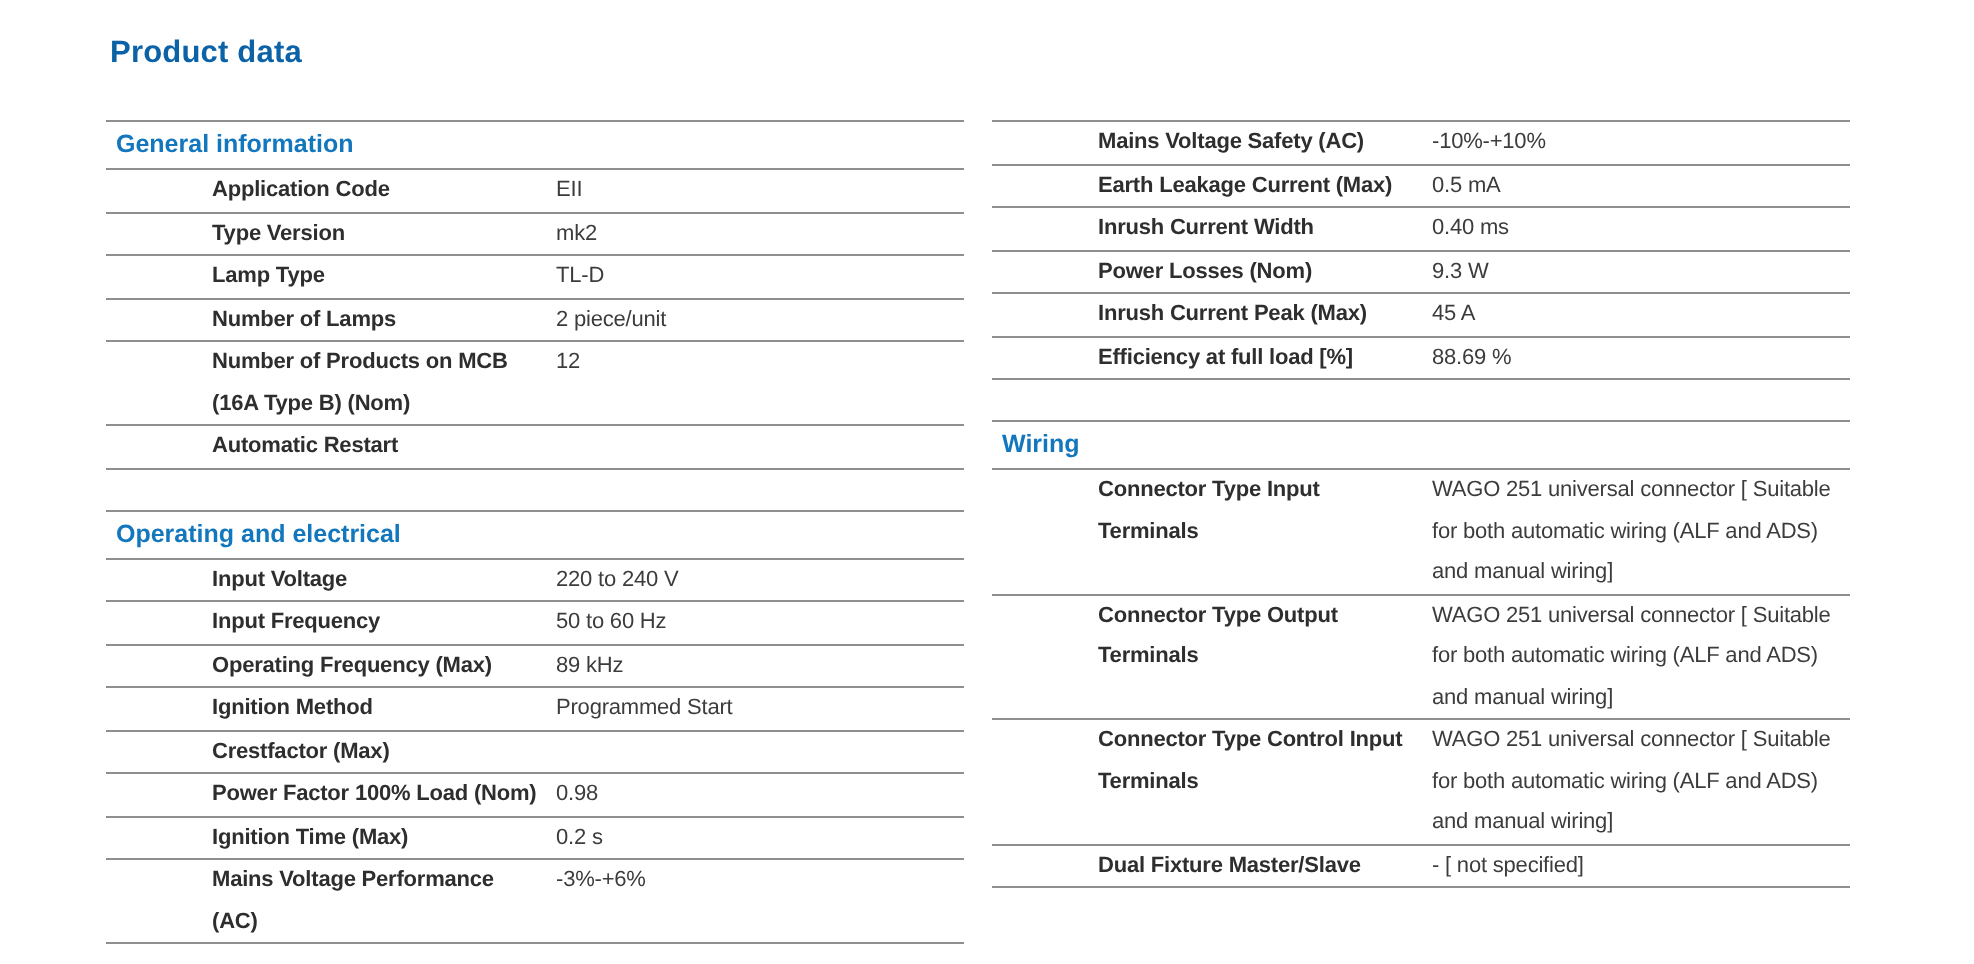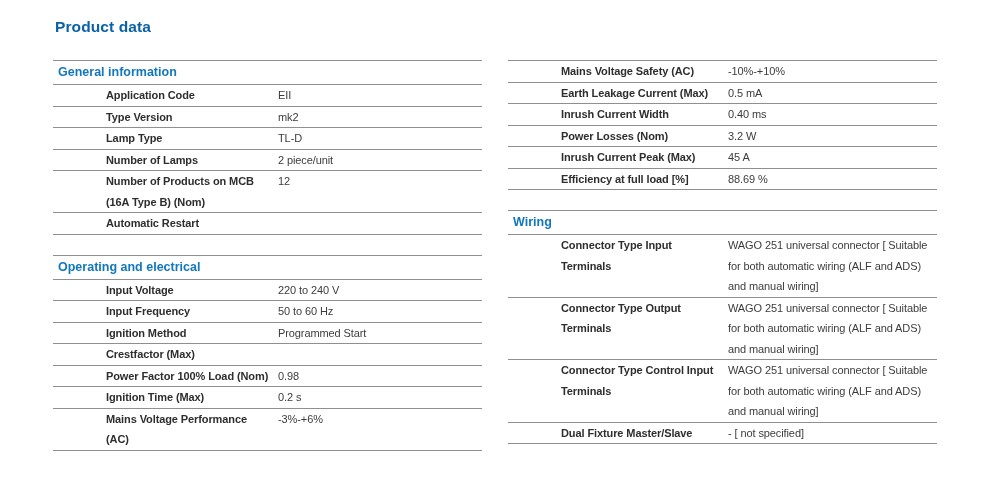--- a/index.html
+++ b/index.html
@@ -25,21 +25,21 @@
   }
   .page-title{
     font-size:15.5px;
     font-weight:bold;
     color:var(--title-blue);
     margin:0 0 17px 2px;
     letter-spacing:0.1px;
   }
   .columns{
     display:flex;
-    gap:26px;
+    gap:14px;
     align-items:flex-start;
     margin-top:24px;
   }
   .col{width:429px;flex:0 0 429px;}
   .spec-section + .spec-section{margin-top:20px;}
   .spec-section.no-heading{border-top:1px solid var(--rule);}
   .section-heading{
     font-size:12.5px;
     font-weight:bold;
     color:var(--heading-blue);
@@ -110,20 +110,24 @@
           <div class="section-heading">Operating and electrical</div>
           <div class="spec-row">
             <div class="spec-label">Input Voltage</div>
             <div class="spec-value">220 to 240 V</div>
           </div>
           <div class="spec-row">
             <div class="spec-label">Input Frequency</div>
             <div class="spec-value">50 to 60 Hz</div>
           </div>
           <div class="spec-row">
+            <div class="spec-label">Operating Frequency (Max)</div>
+            <div class="spec-value">89 kHz</div>
+          </div>
+          <div class="spec-row">
             <div class="spec-label">Ignition Method</div>
             <div class="spec-value">Programmed Start</div>
           </div>
           <div class="spec-row">
             <div class="spec-label">Crestfactor (Max)</div>
           </div>
           <div class="spec-row">
             <div class="spec-label">Power Factor 100% Load (Nom)</div>
             <div class="spec-value">0.98</div>
           </div>
@@ -146,21 +150,21 @@
           <div class="spec-row">
             <div class="spec-label">Earth Leakage Current (Max)</div>
             <div class="spec-value">0.5 mA</div>
           </div>
           <div class="spec-row">
             <div class="spec-label">Inrush Current Width</div>
             <div class="spec-value">0.40 ms</div>
           </div>
           <div class="spec-row">
             <div class="spec-label">Power Losses (Nom)</div>
-            <div class="spec-value">3.2 W</div>
+            <div class="spec-value">9.3 W</div>
           </div>
           <div class="spec-row">
             <div class="spec-label">Inrush Current Peak (Max)</div>
             <div class="spec-value">45 A</div>
           </div>
           <div class="spec-row">
             <div class="spec-label">Efficiency at full load [%]</div>
             <div class="spec-value">88.69 %</div>
           </div>
         </section>

